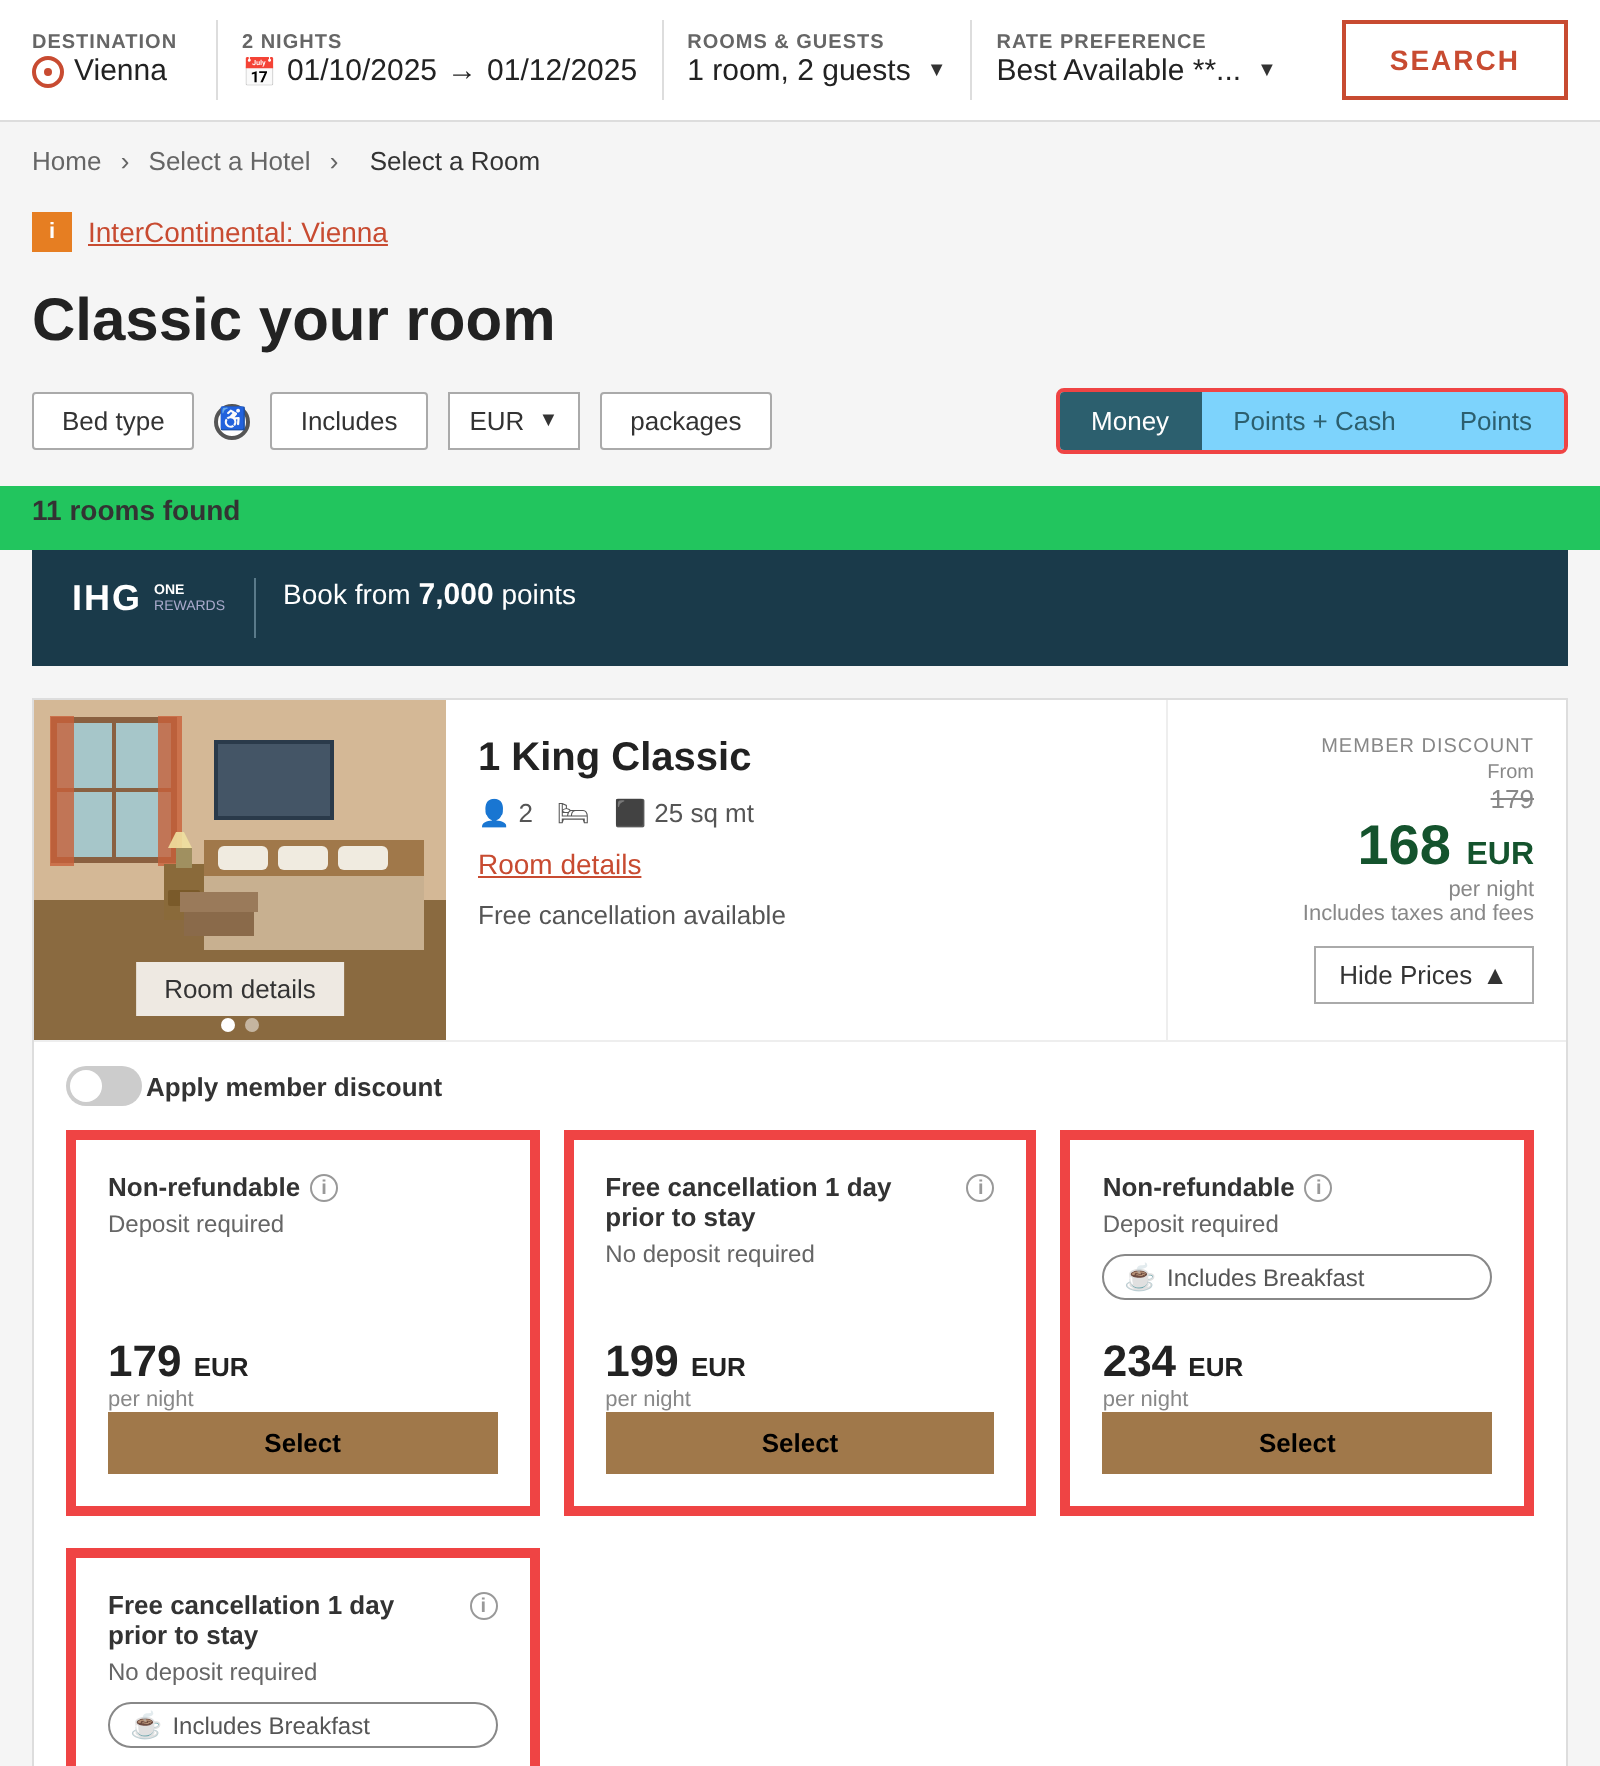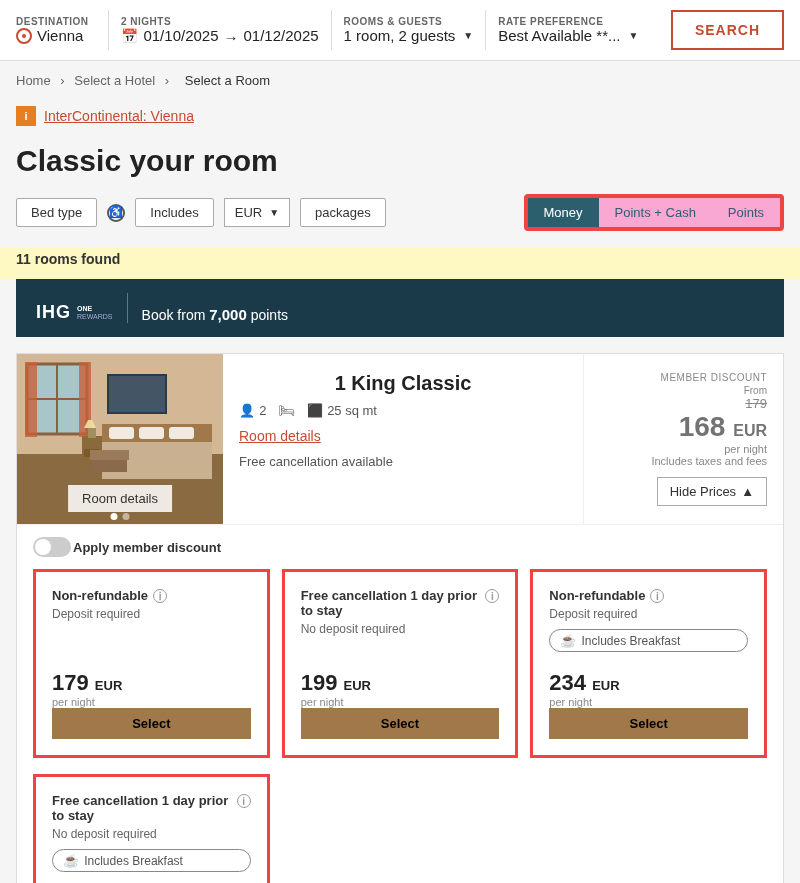--- a/index.html
+++ b/index.html
@@ -160,54 +160,54 @@
       display: flex;
       align-items: center;
       gap: 4px;
       cursor: pointer;
     }
 
     
     .rate-tabs {
       margin-left: auto;
       display: flex;
-      border: 4px solid #ef4444;
+      border: 2px solid #ef4444;
       border-radius: 4px;
       overflow: hidden;
     }
     .rate-tab {
       padding: 7px 16px;
-      background: #f9a8d4;
+      background: #7dd3fc;
       color: #2c5f6e;
       font-size: 13px;
       font-weight: 500;
       cursor: pointer;
       border: none;
     }
     .rate-tab.active {
       background: #2c5f6e;
       color: #fff;
     }
 
     
     .rooms-found {
       padding: 4px 16px 12px;
       font-size: 14px;
       font-weight: 600;
       color: #333;
-      background: #fef9c3;
+      background: #22c55e;
     }
 
     
     .ihg-banner {
       background: #1a3a4a;
       color: #fff;
       padding: 14px 20px;
       display: flex;
-      align-items: flex-end;
+      align-items: flex-start;
       gap: 14px;
       margin: 0 16px 16px;
     }
     .ihg-logo-area {
       display: flex;
       align-items: center;
       gap: 6px;
     }
     .ihg-logo-text {
       font-size: 18px;
@@ -277,21 +277,20 @@
 
     .room-info {
       flex: 1;
       padding: 18px 16px 14px;
     }
     .room-name {
       font-size: 20px;
       font-weight: 700;
       color: #222;
       margin-bottom: 8px;
-      text-align: center;
     }
     .room-meta {
       display: flex;
       align-items: center;
       gap: 12px;
       font-size: 13px;
       color: #555;
       margin-bottom: 10px;
     }
     .room-meta-item {
@@ -336,21 +335,21 @@
     }
     .original-price {
       font-size: 13px;
       color: #888;
       text-decoration: line-through;
       text-align: right;
     }
     .current-price {
       font-size: 28px;
       font-weight: 700;
-      color: #737373;
+      color: #14532d;
       text-align: right;
     }
     .current-price .currency {
       font-size: 16px;
       font-weight: 700;
     }
     .per-night {
       font-size: 11px;
       color: #888;
       text-align: right;
@@ -410,21 +409,21 @@
       gap: 12px;
       padding: 0 16px 16px;
     }
     .rate-options-bottom {
       display: grid;
       grid-template-columns: 1fr 1fr 1fr;
       gap: 12px;
       padding: 0 16px 16px;
     }
     .rate-card {
-      border: 3px solid #ef4444;
+      border: 5px solid #ef4444;
       background: #fff;
       padding: 16px;
       display: flex;
       flex-direction: column;
     }
     .rate-type {
       font-size: 13px;
       font-weight: 600;
       color: #333;
       display: flex;

